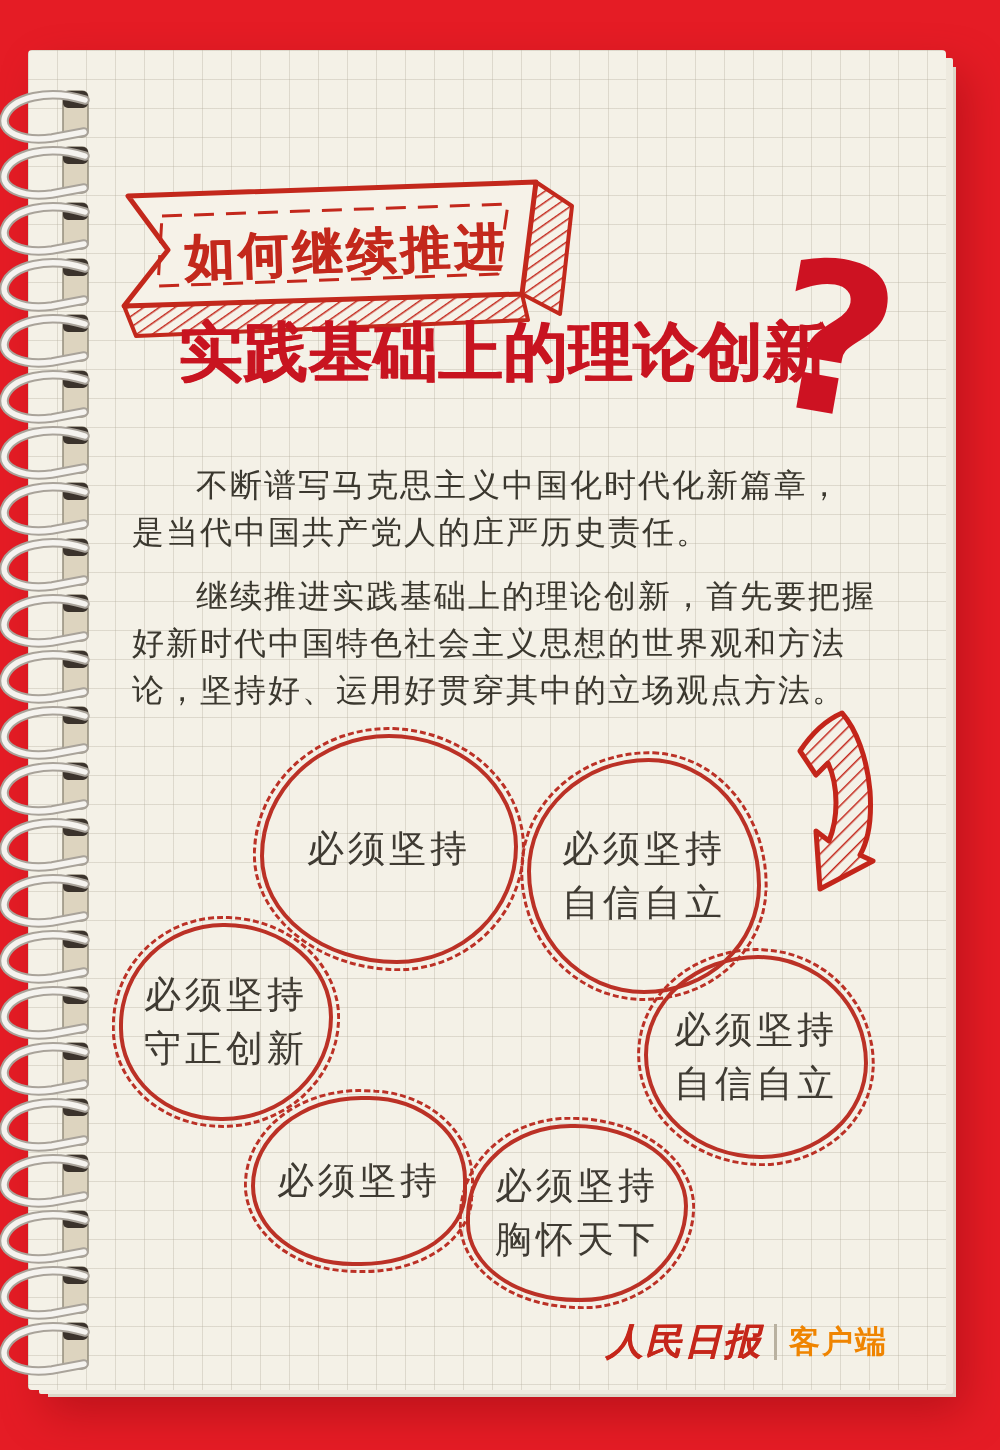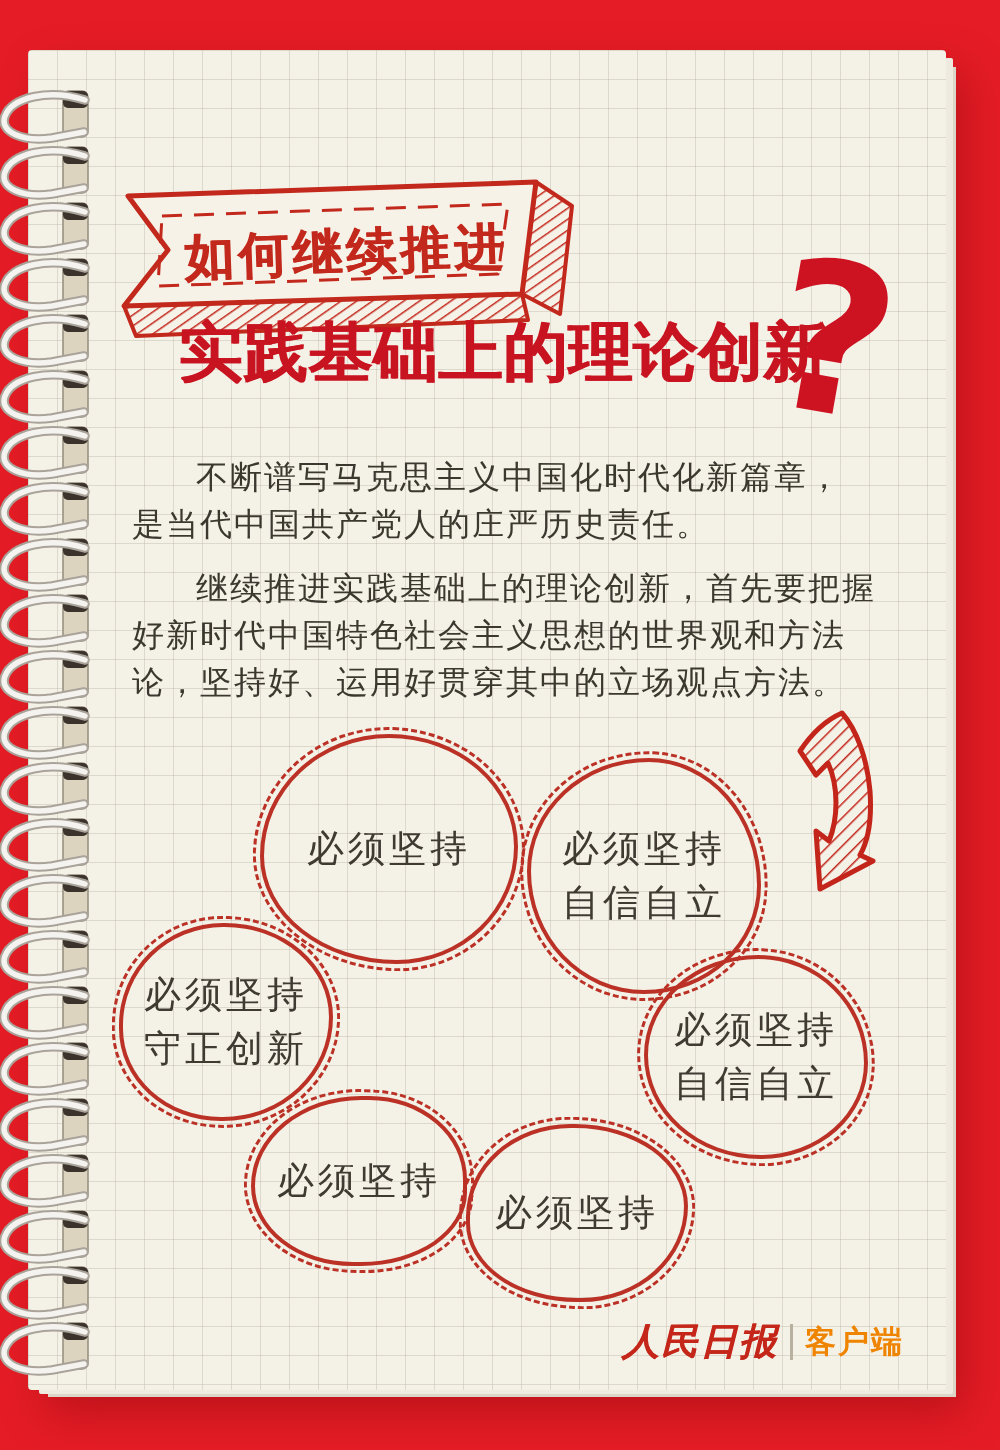--- a/index.html
+++ b/index.html
@@ -63,21 +63,21 @@
     transform:rotate(10deg);
     line-height:1;
   }
   
   .intro{
     position:absolute;left:104px;top:396px;width:760px;
     color:var(--text-dark);
     font-family:"Liberation Serif", serif;
     font-size:32px;line-height:47px;letter-spacing:2px;
   }
-  .intro .para{margin:8px 0 17px 0;}
+  .intro .para{margin:16px 0 17px 0;}
   .intro .line{display:block;}
   .intro .line.indent{text-indent:64px;}
   
   .arrow-wrap{position:absolute;left:742px;top:655px;width:115px;height:195px;}
   
   .bubble{
     position:absolute;
     display:flex;flex-direction:column;align-items:center;justify-content:center;
     gap:8px;
     border:4px solid var(--circle-red);
@@ -94,21 +94,21 @@
     transform:rotate(2deg);
   }
   .b1{left:232px;top:684px;width:250px;height:222px;border-radius:50% 50% 47% 53% / 53% 49% 51% 47%;}
   .b2{left:499px;top:708px;width:226px;height:228px;border-radius:52% 48% 50% 50% / 48% 54% 46% 52%;}
   .b3{left:91px; top:873px;width:206px;height:190px;border-radius:49% 51% 52% 48% / 52% 48% 53% 47%;}
   .b4{left:616px;top:905px;width:216px;height:196px;border-radius:51% 49% 48% 52% / 49% 53% 47% 51%;}
   .b5{left:223px;top:1046px;width:208px;height:162px;border-radius:53% 47% 51% 49% / 55% 51% 45% 49%;}
   .b6{left:438px;top:1074px;width:214px;height:170px;border-radius:48% 52% 49% 51% / 53% 47% 55% 45%;}
   
   .footer{
-    position:absolute;right:42px;top:1266px;height:52px;
+    position:absolute;right:58px;top:1266px;height:52px;
     display:flex;align-items:center;gap:12px;
   }
   .brand-name{
     font-family:"Liberation Serif", serif;
     font-style:italic;font-weight:bold;
     font-size:37px;color:var(--logo-red);letter-spacing:2px;
     text-shadow:.5px 0 var(--logo-red);
   }
   .brand-divider{width:3px;height:36px;background:#b9b1a0;}
   .brand-suffix{
@@ -184,20 +184,21 @@
     </div>
     <div class="bubble b4">
       <span>必须坚持</span>
       <span>自信自立</span>
     </div>
     <div class="bubble b5">
       <span>必须坚持</span>
     </div>
     <div class="bubble b6">
       <span>必须坚持</span>
+      <span>胸怀天下</span>
     </div>
 
     <div class="footer">
       <span class="brand-name">人民日报</span>
       <span class="brand-divider"></span>
       <span class="brand-suffix">客户端</span>
     </div>
 
   </div>
 

